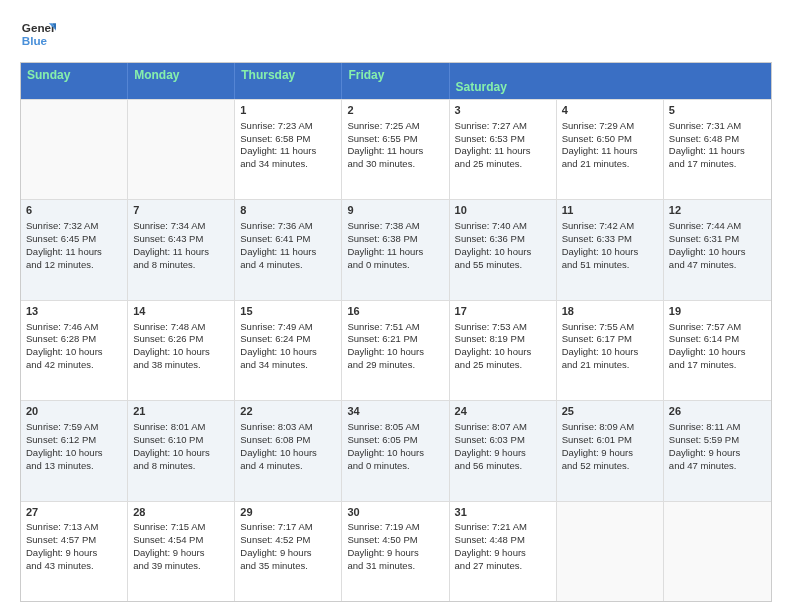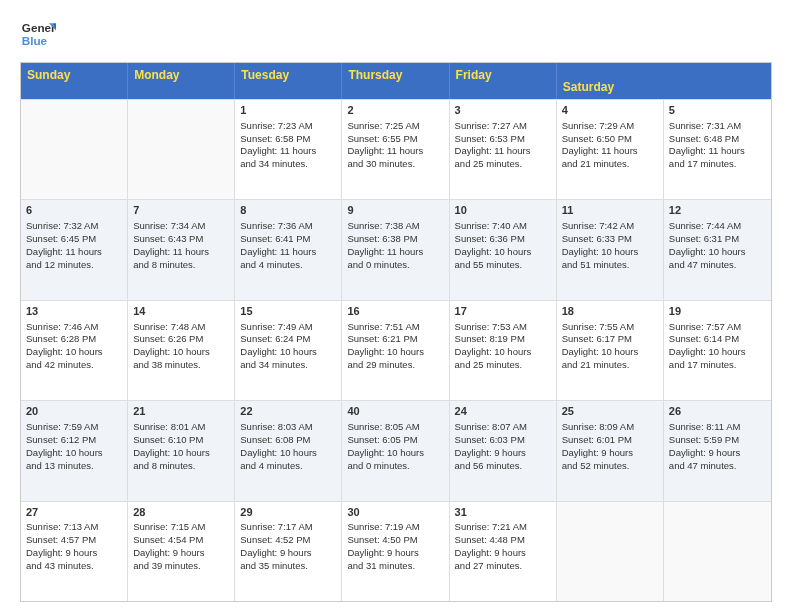--- a/index.html
+++ b/index.html
@@ -51,21 +51,21 @@
       display: flex;
       flex-direction: column;
       border: 1px solid #ccc;
     }
     .cal-header {
       display: grid;
       grid-template-columns: repeat(7, 1fr);
       background: #3a6fc4;
     }
     .cal-header-cell {
-      color: #fde047;
+      color: #86efac;
       font-size: 12px;
       font-weight: bold;
       padding: 5px 6px;
       text-align: left;
       border-right: 1px solid #5585d4;
     }
     .cal-header-cell:last-child { border-right: none; margin-top: 12px; }
     .cal-body {
       display: flex;
       flex-direction: column;
@@ -112,21 +112,20 @@
     <div class="title-block">
       <div class="month-title"></div>
       <div class="subtitle"></div>
     </div>
   </div>
 
   <div class="calendar">
     <div class="cal-header">
     <div class="cal-header-cell">Sunday</div>
         <div class="cal-header-cell">Monday</div>
-        <div class="cal-header-cell">Tuesday</div>
         <div class="cal-header-cell">Thursday</div>
         <div class="cal-header-cell">Friday</div>
         <div class="cal-header-cell">Saturday</div>
       </div>
     <div class="cal-body">
     <div class="cal-row">
           <div class="cal-cell empty"></div>
           <div class="cal-cell empty"></div>
           <div class="cal-cell">
             <span class="day-num">1</span>
@@ -282,21 +281,21 @@
             <div>and 8 minutes.</div>
           </div>
           <div class="cal-cell shaded">
             <span class="day-num">22</span>
             <div>Sunrise: 8:03 AM</div>
             <div>Sunset: 6:08 PM</div>
             <div>Daylight: 10 hours</div>
             <div>and 4 minutes.</div>
           </div>
           <div class="cal-cell shaded">
-            <span class="day-num">40</span>
+            <span class="day-num">34</span>
             <div>Sunrise: 8:05 AM</div>
             <div>Sunset: 6:05 PM</div>
             <div>Daylight: 10 hours</div>
             <div>and 0 minutes.</div>
           </div>
           <div class="cal-cell shaded">
             <span class="day-num">24</span>
             <div>Sunrise: 8:07 AM</div>
             <div>Sunset: 6:03 PM</div>
             <div>Daylight: 9 hours</div>

